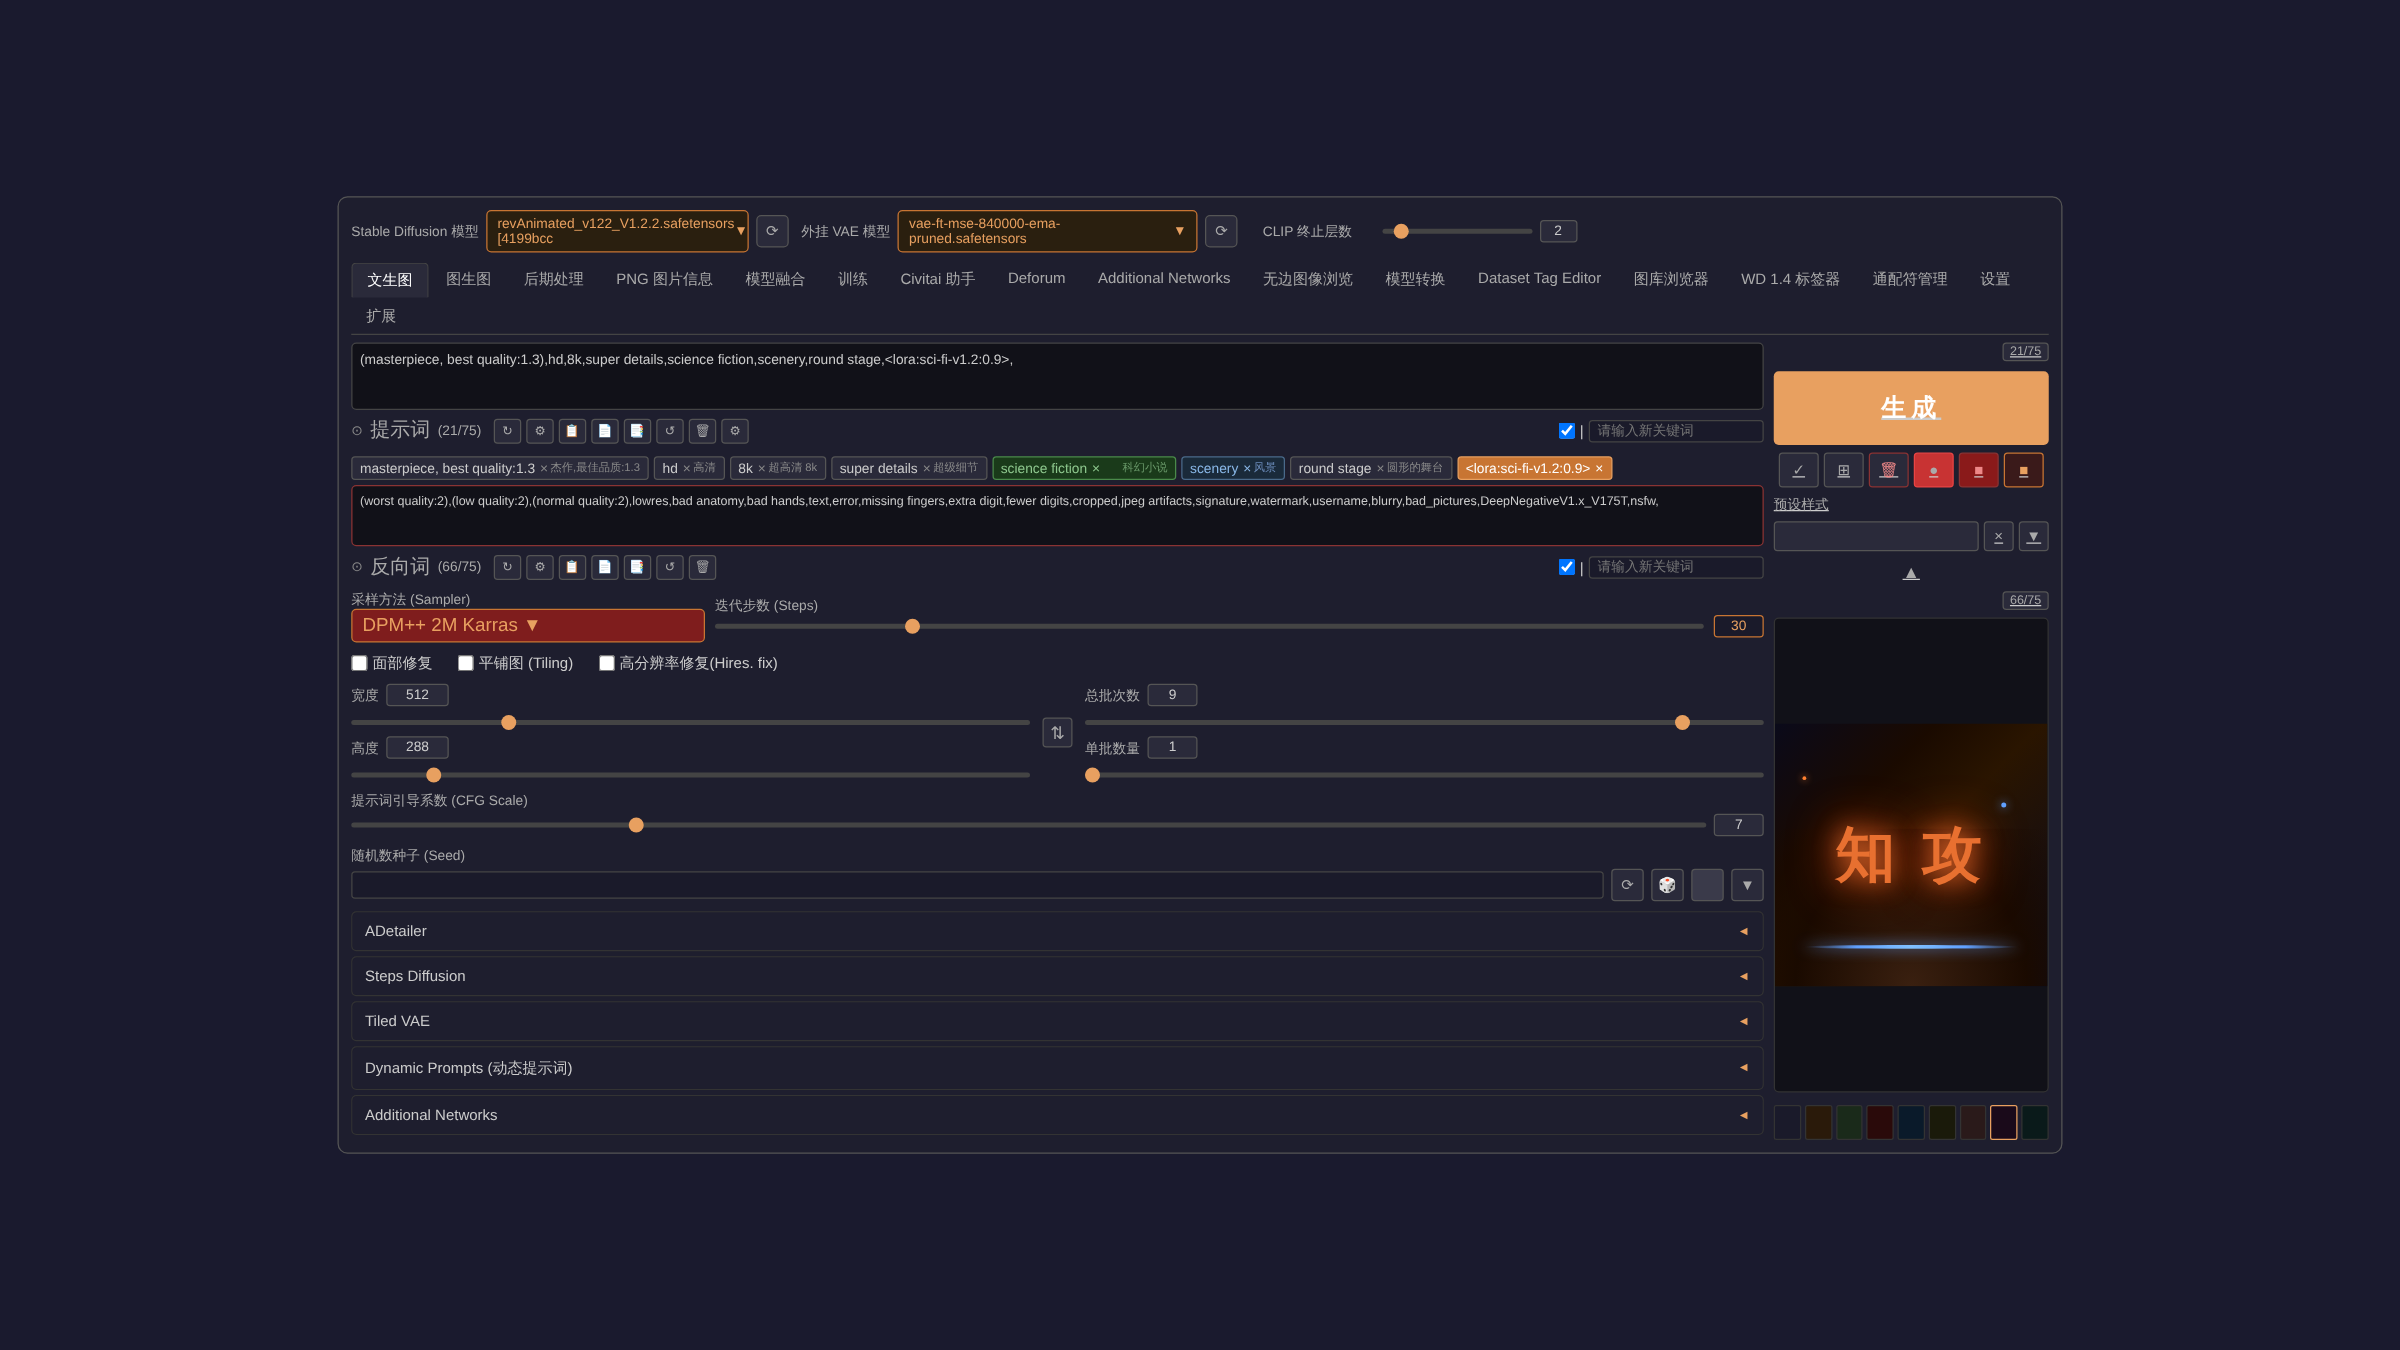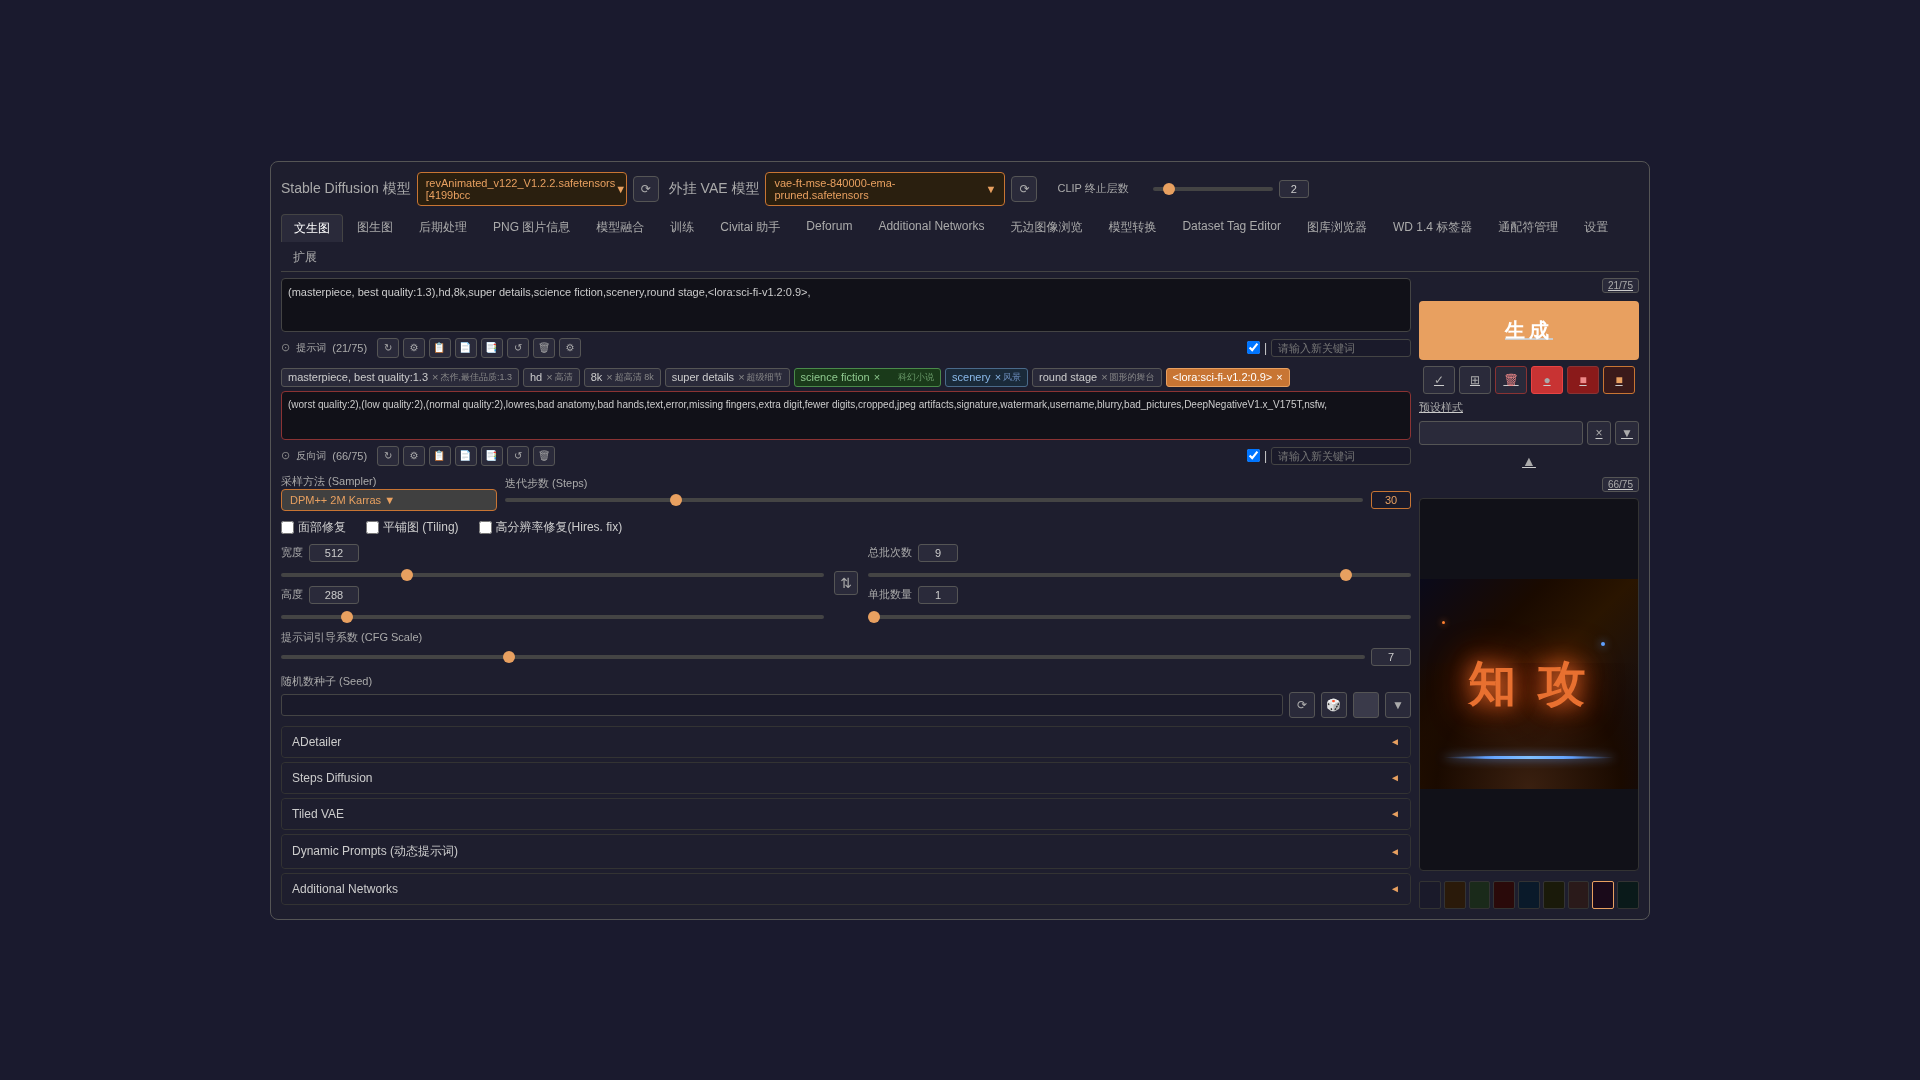--- a/index.html
+++ b/index.html
@@ -26,21 +26,21 @@
       gap: 10px;
       margin-bottom: 8px;
     }
     .model-section {
       display: flex;
       align-items: center;
       gap: 6px;
     }
     .model-label {
       color: #aaa;
-      font-size: 14px;
+      font-size: 11px;
       white-space: nowrap;
     }
     .model-select {
       background: #2a1f0f;
       border: 1px solid #c87533;
       border-radius: 4px;
       color: #e8a060;
       padding: 4px 8px;
       font-size: 11px;
       width: 210px;
@@ -163,21 +163,21 @@
     }
     .prompt-section-header {
       display: flex;
       align-items: center;
       gap: 6px;
       margin: 4px 0;
       padding: 2px 0;
     }
     .prompt-label {
       color: #aaa;
-      font-size: 10px;
+      font-size: 16px;
     }
     .prompt-count {
       color: #aaa;
       font-size: 11px;
     }
     .toolbar-row {
       display: flex;
       align-items: center;
       gap: 4px;
     }
@@ -267,27 +267,27 @@
       align-items: center;
       gap: 8px;
       margin-bottom: 8px;
     }
     .control-label {
       color: #aaa;
       font-size: 11px;
       white-space: nowrap;
     }
     .sampler-select {
-      background: #404040;
+      background: #7f1d1d;
       border: 1px solid #c87533;
       border-radius: 4px;
       color: #e8a060;
       padding: 4px 8px;
-      font-size: 11px;
-      width: 216px;
+      font-size: 15px;
+      width: 283px;
       cursor: pointer;
     }
     .steps-slider-container {
       display: flex;
       align-items: center;
       gap: 8px;
       flex: 1;
     }
     .steps-slider {
       flex: 1;

